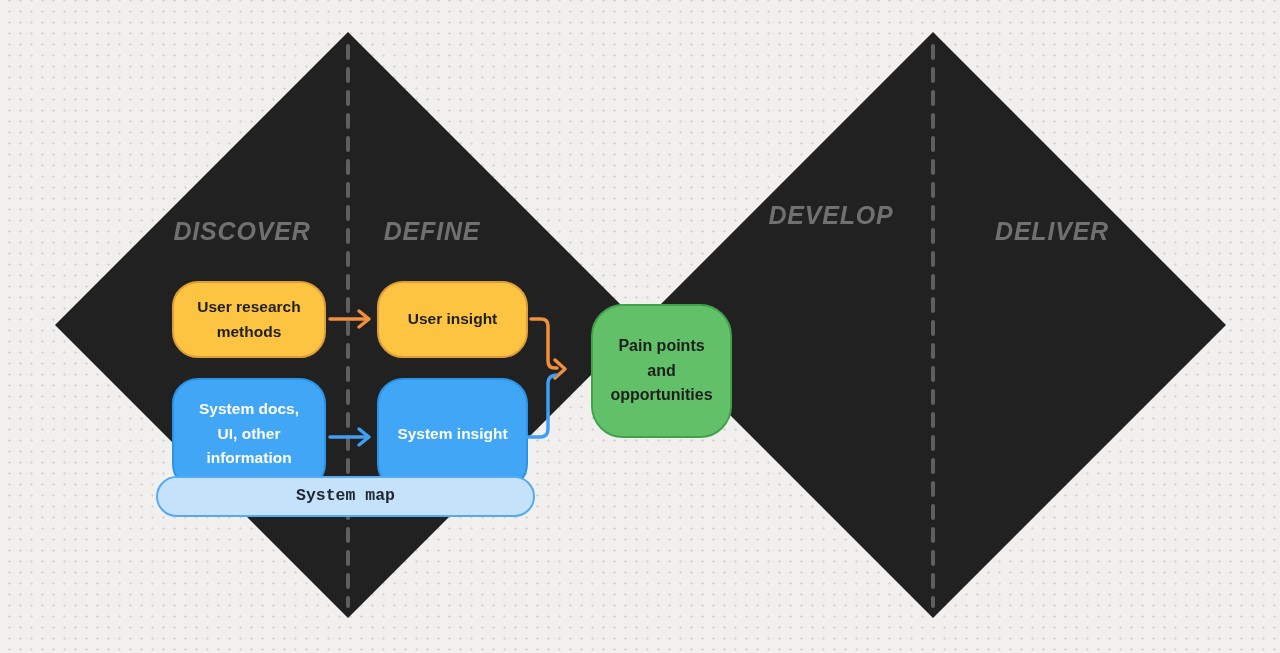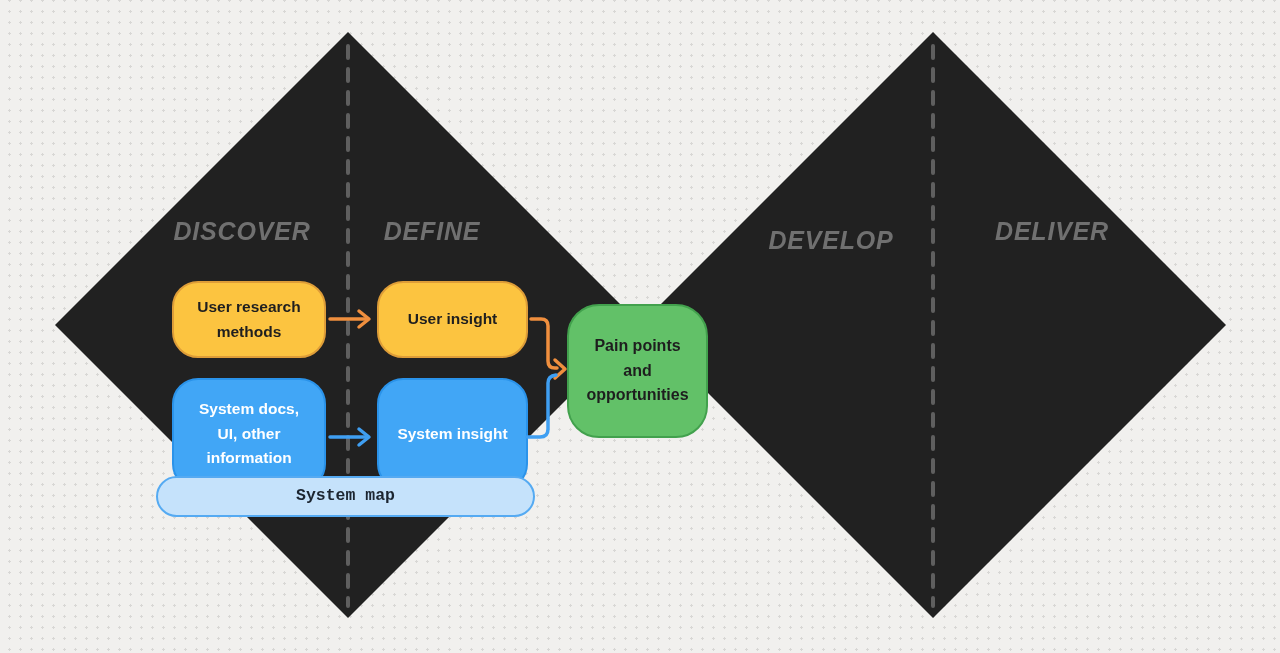--- a/index.html
+++ b/index.html
@@ -63,41 +63,42 @@
     z-index: 2;
   }
   .node-green {
     background: var(--green-fill, #62c168);
     border: 2px solid var(--green-border, #42a14d);
     color: var(--green-text, #1e1e1e);
     border-radius: 32px;
     font-size: 16px;
     line-height: 1.55;
     z-index: 2;
+    margin-left: 24px;
   }
   .node-map {
     background: var(--map-fill, #c5e2fb);
     border: 2px solid var(--map-border, #55aaf2);
     color: var(--map-text, #1c2530);
     border-radius: 21px;
     font-size: 16.5px;
     z-index: 3;
     font-family: Liberation Mono, monospace;
   }
 
   #node-user-research { left: 172px; top: 281px; width: 154px; height: 77px; }
   #node-user-insight  { left: 377px; top: 281px; width: 151px; height: 77px; }
   #node-system-docs   { left: 172px; top: 378px; width: 154px; height: 112px; }
   #node-system-insight{ left: 377px; top: 378px; width: 151px; height: 112px; }
   #node-system-map    { left: 156px; top: 476px; width: 379px; height: 41px; }
   #node-pain-points   { left: 567px; top: 304px; width: 141px; height: 134px; }
 
   #label-discover { left: 242px;  top: 231px; }
   #label-define   { left: 432px;  top: 231px; text-align: right; }
-  #label-develop  { left: 831px;  top: 240px; }
+  #label-develop  { left: 831px;  top: 215px; }
   #label-deliver  { left: 1022px; top: 231px; margin-left: 30px; }
 </style>
 </head>
 <body>
 
 <div class="canvas">
 
   <svg class="layer base-layer" width="1280" height="653" viewBox="0 0 1280 653">
     <polygon points="348,32 641,325 348,618 55,325" style="fill: var(--diamond, #212121);"></polygon>
     <polygon points="933,32 1226,325 933,618 640,325" style="fill: var(--diamond, #212121);"></polygon>

